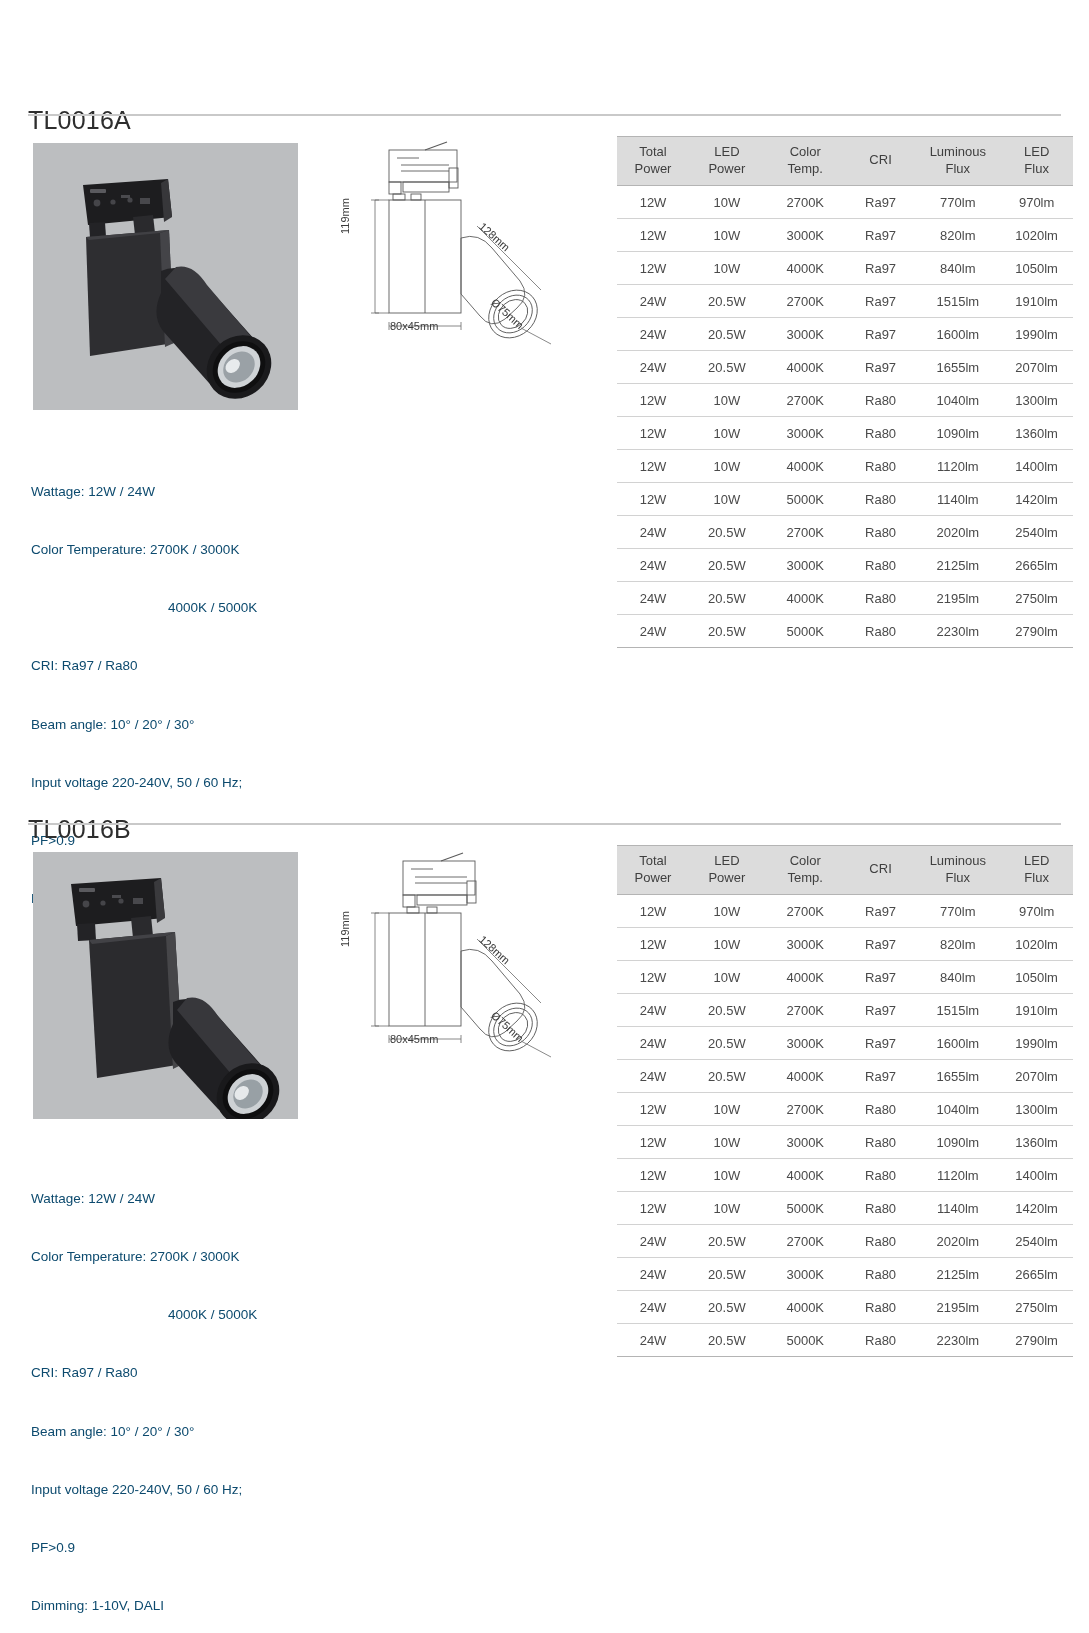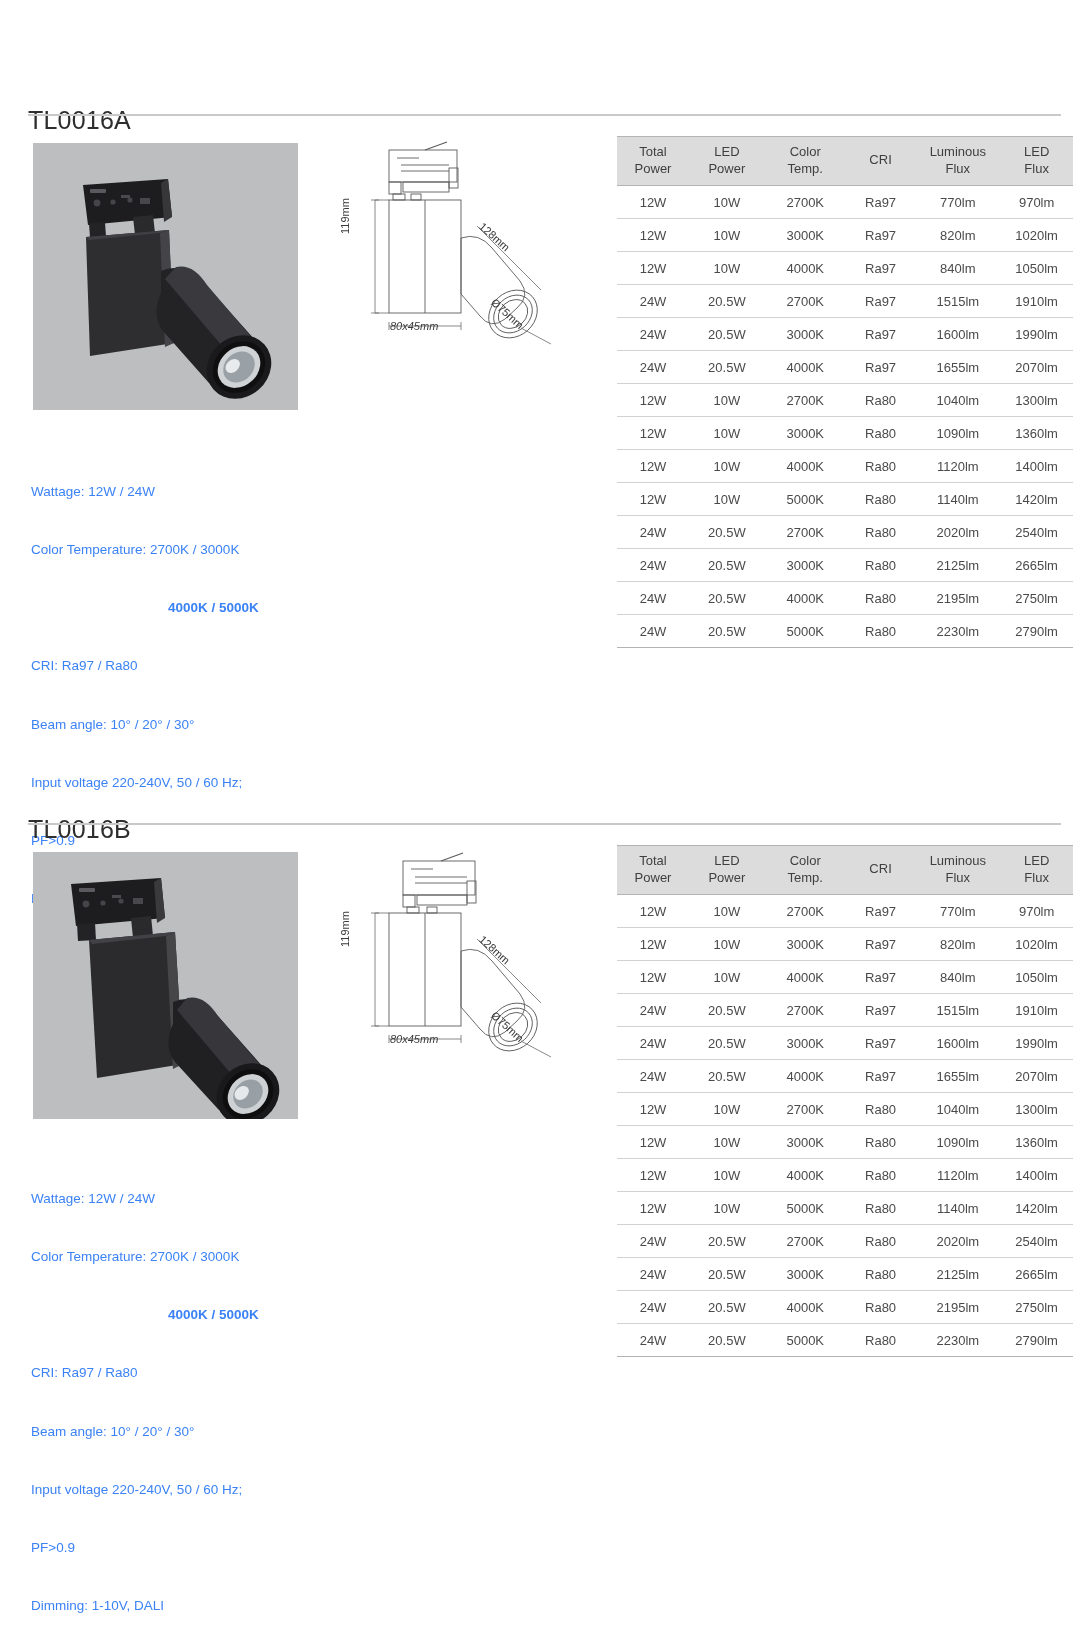--- a/index.html
+++ b/index.html
@@ -54,27 +54,27 @@
     overflow: hidden;
   }
   .photo-inner { position: absolute; inset: 0; }
 
   
   .spec-block {
     position: absolute;
     left: 31px;
     font-size: 13.5px;
     line-height: 19.4px;
-    color: #3b82f6;
+    color: #0c4a6e;
     white-space: pre;
   }
   #spec-a { top: 365px; }
   #spec-b { top: 363px; }
   .spec-line { display: block; }
-  .spec-line.indent { padding-left: 137px; font-weight: bold; }
+  .spec-line.indent { padding-left: 137px; }
 
   
   .drawing {
     position: absolute;
     left: 345px;
     top: 60px;
     width: 230px;
     height: 220px;
   }
   .dim-label {
@@ -82,21 +82,21 @@
     font-size: 11px;
     color: #3b3b3b;
     white-space: nowrap;
   }
   .dim-vert {
     left: -6px;
     top: 96px;
     transform: rotate(-90deg);
     transform-origin: left top;
   }
-  .dim-width { left: 45px; top: 182px; font-style: italic; }
+  .dim-width { left: 45px; top: 182px; }
   .dim-diag {
     left: 140px;
     top: 82px;
     transform: rotate(42deg);
     transform-origin: left top;
   }
   .dim-diam {
     left: 152px;
     top: 158px;
     transform: rotate(42deg);

